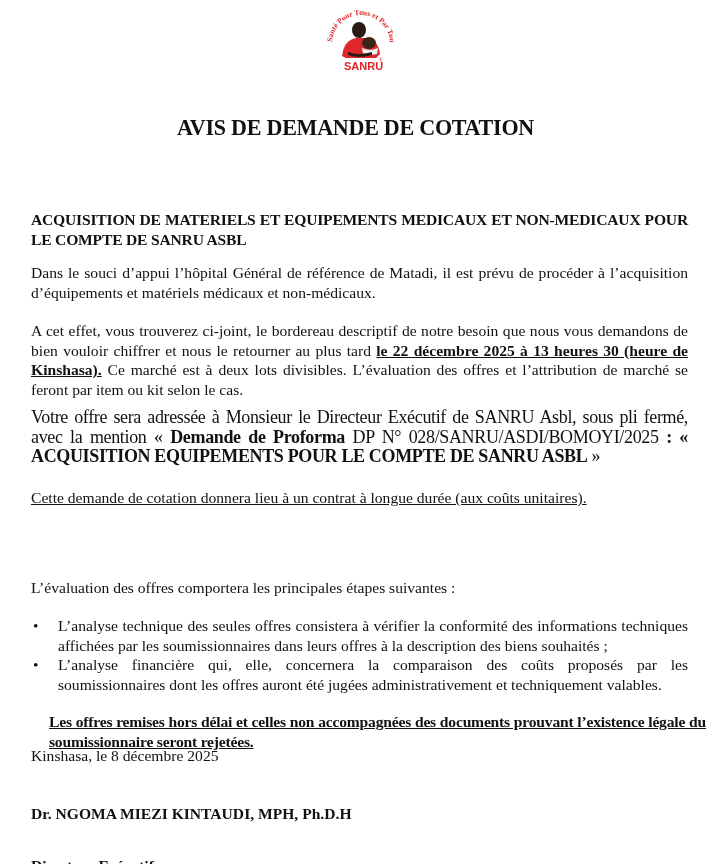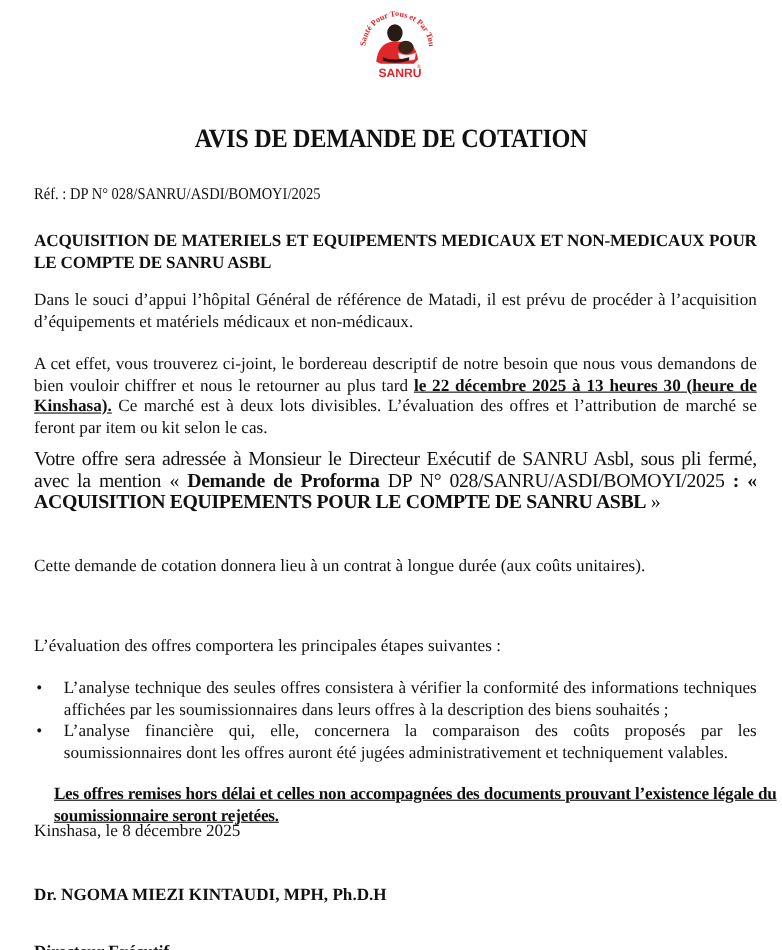--- a/index.html
+++ b/index.html
@@ -38,37 +38,34 @@
       <path d="M40,42 Q48,46 56,42 L55,48 Q47,50 41,47 Z" fill="#f4f4f4" stroke="#bbb" stroke-width="0.4"></path>
 
       <path d="M26,46 Q36,50 50,46 L50,49 Q36,53 26,49 Z" fill="#2a1a14"></path>
       <text x="22" y="64" font-family="Liberation Sans, sans-serif" font-size="11" font-weight="bold" fill="#e0262b">SANRU</text>
       <text x="57" y="56" font-family="Liberation Sans, sans-serif" font-size="4.5" fill="#e0262b">®</text>
     </svg>
   </div>
 
   <div class="title">AVIS DE DEMANDE DE COTATION</div>
 
-  <div class="block" style="top:168px;">
-    <div class="cond" style="font-size:15px;">Réf. : DP N° 028/SANRU/ASDI/BOMOYI/2025</div>
-  </div>
 
   <div class="block" style="top:263px;">Dans le souci d’appui l’hôpital Général de référence de Matadi, il est prévu de procéder à l’acquisition d’équipements et matériels médicaux et non-médicaux.</div>
 
   <div class="block b" style="top:210px; letter-spacing:-0.2px;">ACQUISITION DE MATERIELS ET EQUIPEMENTS MEDICAUX ET NON-MEDICAUX POUR LE COMPTE DE SANRU ASBL</div>
 
   <div class="block" style="top:321px;">
     <span>A cet effet, vous trouverez ci-joint, le bordereau descriptif de notre besoin que nous vous demandons de bien vouloir chiffrer et nous le retourner au plus tard </span><span class="bu">le 22 décembre 2025 à 13 heures 30 (heure de Kinshasa).</span><span> Ce marché est à deux lots divisibles. L’évaluation des offres et l’attribution de marché se feront par item ou kit selon le cas.</span>
   </div>
 
   <div class="block" style="top:408px; font-size:18px; letter-spacing:-0.35px;">
     <span>Votre offre sera adressée à Monsieur le Directeur Exécutif de SANRU Asbl, sous pli fermé, avec la mention « </span><span class="b">Demande de Proforma</span><span> DP N° 028/SANRU/ASDI/BOMOYI/2025 </span><span class="b">: « ACQUISITION EQUIPEMENTS POUR LE COMPTE DE SANRU ASBL</span><span> »</span>
   </div>
 
-  <div class="block" style="top:505px;">Cette demande de cotation donnera lieu à un contrat à longue durée (aux coûts unitaires).</div>
+  <div class="block" style="top:488px;text-decoration:underline;">Cette demande de cotation donnera lieu à un contrat à longue durée (aux coûts unitaires).</div>
 
 
   <div class="block" style="top:578px;">L’évaluation des offres comportera les principales étapes suivantes :</div>
 
   <ul class="bullets">
     <li>
       <span class="dot">•</span>
       <span>L’analyse technique des seules offres consistera à vérifier la conformité des informations techniques affichées par les soumissionnaires dans leurs offres à la description des biens souhaités ;</span>
     </li>
     <li>

